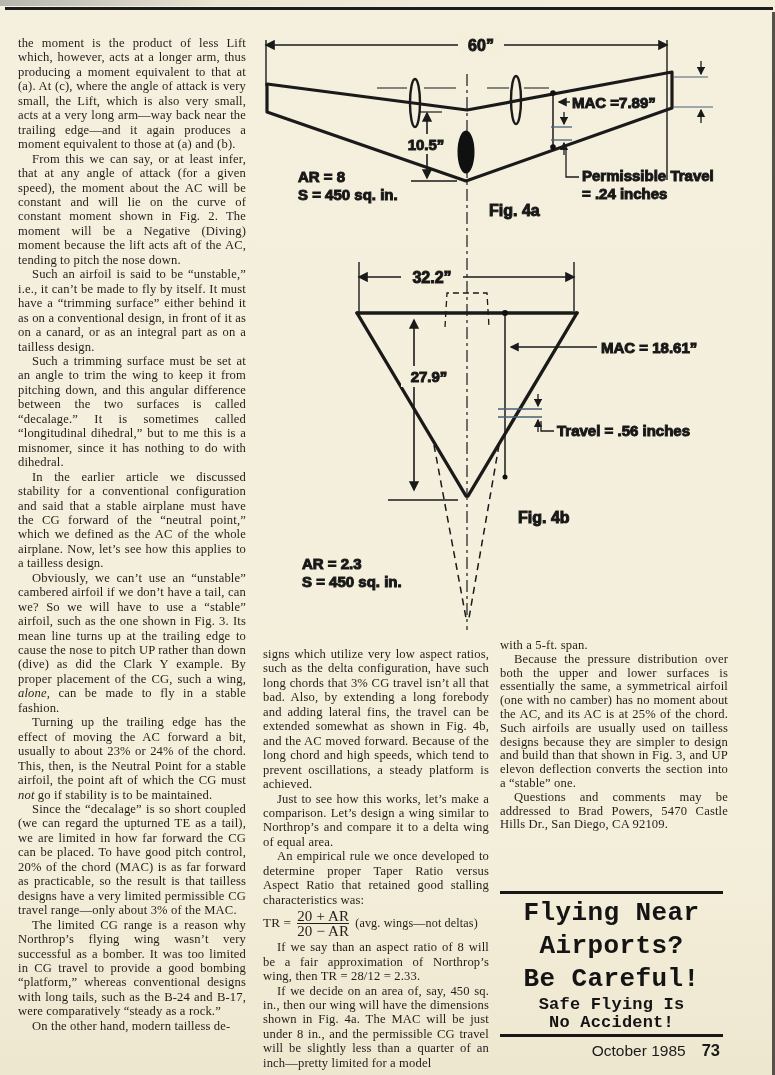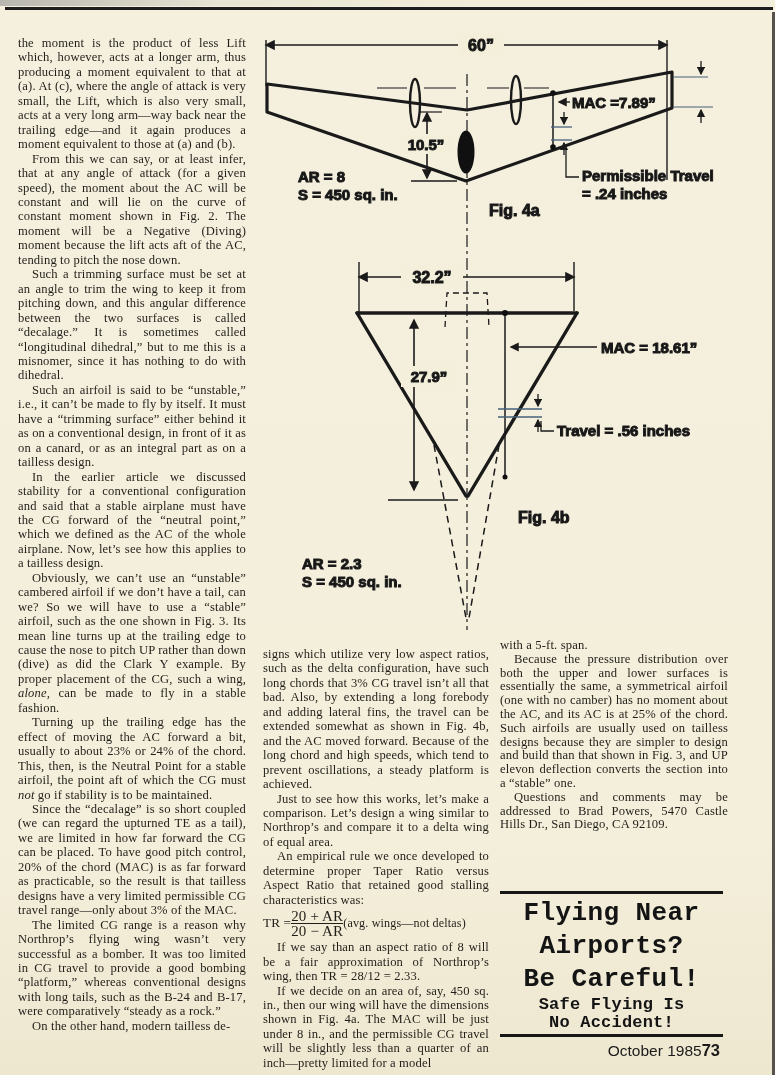--- a/index.html
+++ b/index.html
@@ -12,53 +12,53 @@
   .right-edge{position:absolute;right:0;top:12px;width:3px;height:1063px;background:#56524b;}
   .col{position:absolute;text-align:justify;color:#211e19;font-size:12.6px;
        line-height:14.45px;letter-spacing:0.15px;}
   .col p{margin:0;}
   .col p.indent{text-indent:14px;}
   .col em{font-style:italic;}
   #col-left{left:18px;top:36px;width:228px;}
   #col-mid{left:263px;top:647px;width:226px;}
   #col-right{left:500px;top:639px;width:228px;line-height:13.8px;}
   #figures{position:absolute;left:258px;top:28px;}
-  .formula{display:flex;align-items:center;margin:2px 0 2px 0;color:#211e19;}
+  .formula{display:flex;align-items:center;gap:6px;margin:2px 0 2px 0;color:#211e19;}
   .formula .lhs{font-size:13.2px;}
   .frac{display:inline-block;text-align:center;font-size:15px;line-height:14px;}
   .frac .num{display:block;}
   .frac .den{display:block;border-top:1.4px solid #211e19;}
   .formula .note{font-size:12.1px;}
   .ad{position:absolute;left:500px;top:891px;width:223px;text-align:center;
       font-family:Liberation Mono, monospace;font-weight:bold;color:#141414;}
   .ad .rule{height:3px;background:#171717;}
   .ad .rule.top{margin-bottom:3px;}
   .ad .rule.bottom{margin-top:3px;}
   .ad .big{font-size:26px;line-height:33px;letter-spacing:0.4px;}
   .ad .small{font-size:17px;line-height:17.5px;letter-spacing:0.2px;}
   .footer{position:absolute;left:500px;top:1041px;width:220px;text-align:right;
       font-family:"Liberation Sans",sans-serif;font-size:15.5px;color:#1b1b1b;}
-  .footer .pagenum{font-weight:bold;font-size:16.5px;}
+  .footer .pagenum{font-weight:bold;font-size:16.5px;margin-left:16px;}
   svg text{font-family:"Liberation Sans",sans-serif;font-weight:bold;fill:#161616;}
   .dimL{font-size:16px;}
   .figL{font-size:15px;}
   .figCap{font-size:16px;}
 </style>
 </head>
 <body>
 
 <div class="top-smudge"></div>
 <div class="top-rule"></div>
 <div class="right-edge"></div>
 
 <div class="col" id="col-left">
     <p>the moment is the product of less Lift which, however, acts at a longer arm, thus producing a moment equivalent to that at (a). At (c), where the angle of attack is very small, the Lift, which is also very small, acts at a very long arm—way back near the trailing edge—and it again produces a moment equivalent to those at (a) and (b).</p>
     <p class="indent">From this we can say, or at least infer, that at any angle of attack (for a given speed), the moment about the AC will be constant and will lie on the curve of constant moment shown in Fig. 2. The moment will be a Negative (Diving) moment because the lift acts aft of the AC, tending to pitch the nose down.</p>
+    <p class="indent">Such an airfoil is said to be “unstable,” i.e., it can’t be made to fly by itself. It must have a “trimming surface” either behind it as on a conventional design, in front of it as on a canard, or as an integral part as on a tailless design.</p>
     <p class="indent">Such a trimming surface must be set at an angle to trim the wing to keep it from pitching down, and this angular difference between the two surfaces is called “decalage.” It is sometimes called “longitudinal dihedral,” but to me this is a misnomer, since it has nothing to do with dihedral.</p>
-    <p class="indent">Such an airfoil is said to be “unstable,” i.e., it can’t be made to fly by itself. It must have a “trimming surface” either behind it as on a conventional design, in front of it as on a canard, or as an integral part as on a tailless design.</p>
     <p class="indent">In the earlier article we discussed stability for a conventional configuration and said that a stable airplane must have the CG forward of the “neutral point,” which we defined as the AC of the whole airplane. Now, let’s see how this applies to a tailless design.</p>
     <p class="indent">Obviously, we can’t use an “unstable” cambered airfoil if we don’t have a tail, can we? So we will have to use a “stable” airfoil, such as the one shown in Fig. 3. Its mean line turns up at the trailing edge to cause the nose to pitch UP rather than down (dive) as did the Clark Y example. By proper placement of the CG, such a wing, <em>alone,</em> can be made to fly in a stable fashion.</p>
     <p class="indent">Turning up the trailing edge has the effect of moving the AC forward a bit, usually to about 23% or 24% of the chord. This, then, is the Neutral Point for a stable airfoil, the point aft of which the CG must <em>not</em> go if stability is to be maintained.</p>
     <p class="indent">Since the “decalage” is so short coupled (we can regard the upturned TE as a tail), we are limited in how far forward the CG can be placed. To have good pitch control, 20% of the chord (MAC) is as far forward as practicable, so the result is that tailless designs have a very limited permissible CG travel range—only about 3% of the MAC.</p>
     <p class="indent">The limited CG range is a reason why Northrop’s flying wing wasn’t very successful as a bomber. It was too limited in CG travel to provide a good bombing “platform,” whereas conventional designs with long tails, such as the B-24 and B-17, were comparatively “steady as a rock.”</p>
     <p class="indent">On the other hand, modern tailless de-</p>
   </div>
 
 <svg id="figures" width="517" height="612" viewBox="258 28 517 612">
   <defs>

